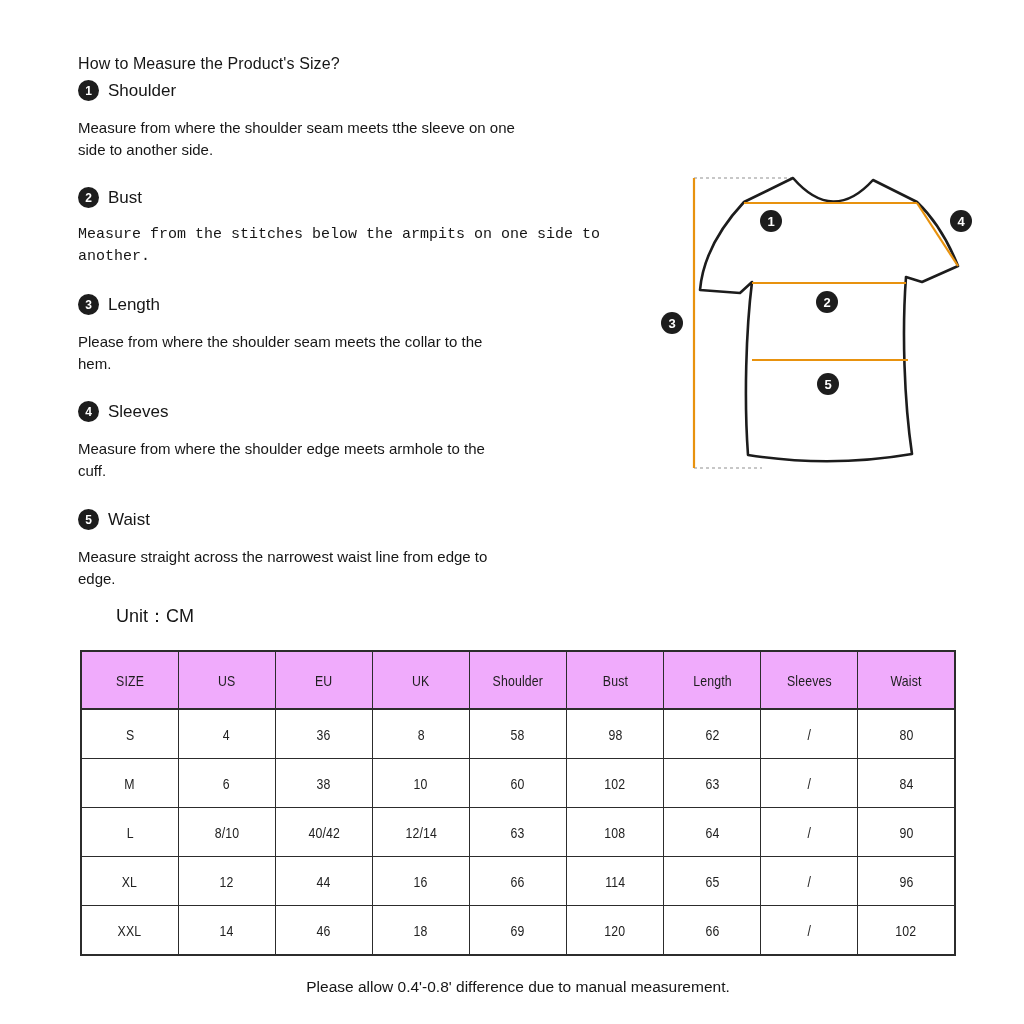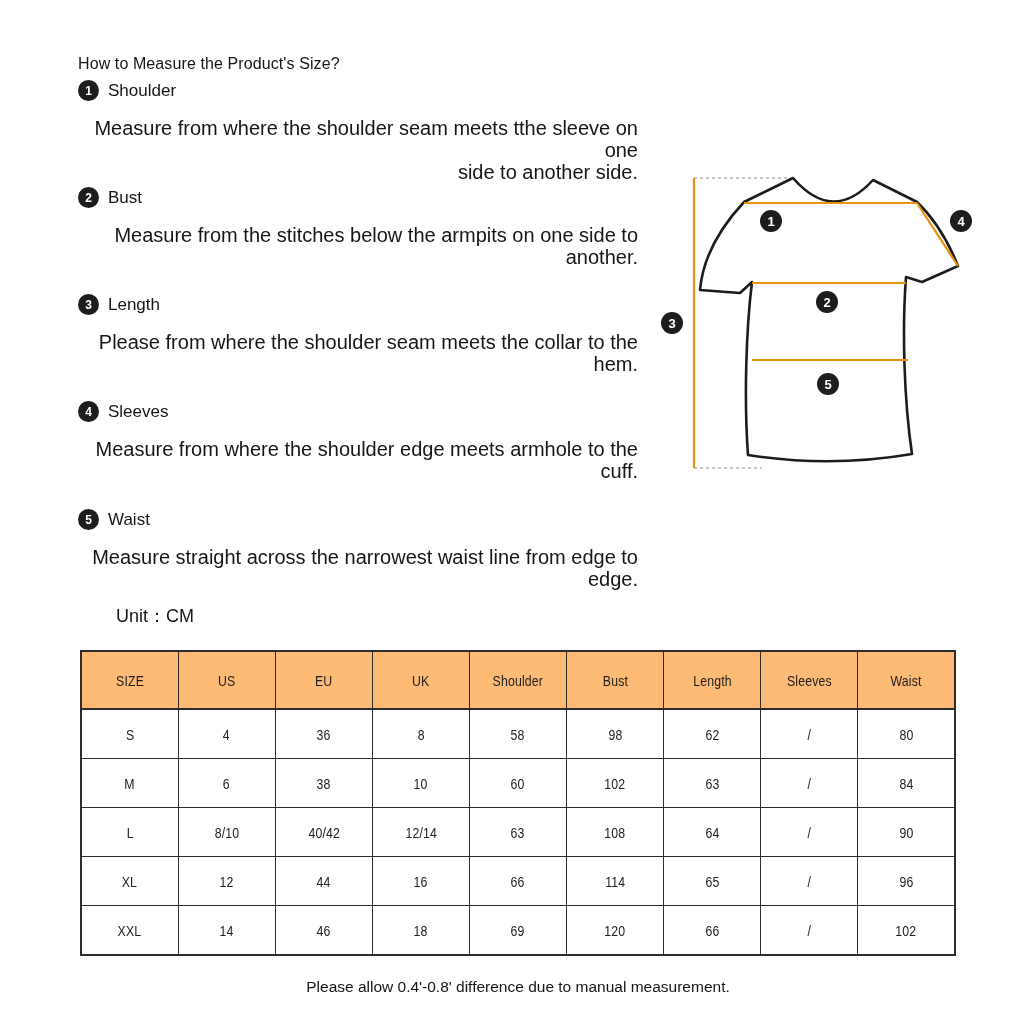--- a/index.html
+++ b/index.html
@@ -9,31 +9,31 @@
   }
   .abs{position:absolute;}
   .page-title{left:78px;top:30px;font-size:16px;letter-spacing:.1px;margin-top:25px;}
   .step-heading{left:78px;display:flex;align-items:center;gap:9px;}
   .step-badge{
     width:21px;height:21px;border-radius:50%;background:#1d1d1d;color:#fff;
     display:flex;align-items:center;justify-content:center;
     font-size:12px;font-weight:bold;flex:0 0 auto;
   }
   .step-label{font-size:17px;font-weight:500;}
-  .step-desc{left:78px;font-size:20px;line-height:22px;white-space:pre-line;width:560px;text-align:right;}
+  .step-desc{left:78px;font-size:15px;line-height:22px;white-space:pre-line;width:560px;}
   .unit-label{left:80px;top:604px;font-size:18px;font-weight:500;margin-left:36px;}
   .size-table{
     left:80px;top:650px;width:876px;border-collapse:collapse;table-layout:fixed;
     border:2px solid #2c2c2c;
   }
   .size-table td{
     border:1px solid #2c2c2c;text-align:center;vertical-align:middle;
     height:48px;padding:0;font-size:15px;color:#222;
   }
-  .size-table thead td{background:#fdba74;height:56px;border-bottom:2px solid #2c2c2c;color:#1e1e1e;}
+  .size-table thead td{background:#f0abfc;height:56px;border-bottom:2px solid #2c2c2c;color:#1e1e1e;}
   .cell-txt{display:inline-block;transform:scaleX(0.82);transform-origin:center;white-space:nowrap;letter-spacing:0.2px;}
   .footer-note{left:0;top:978px;width:1024px;text-align:center;font-size:15.5px;margin-left:6px;}
   .diagram{left:640px;top:150px;}
 </style>
 </head>
 <body>
 
 <div class="page">
 
   <div class="abs page-title">How to Measure the Product's Size?</div>
@@ -46,21 +46,21 @@
   </div>
   <div class="abs step-desc" style="top:117px;">Measure from where the shoulder seam meets tthe sleeve on one
 side to another side.</div>
 
   <div class="abs step-heading" style="top:187px;">
     <span class="step-badge">
         <span>2</span>
       </span>
     <span class="step-label">Bust</span>
   </div>
-  <div class="abs step-desc" style="top:224px;">Measure from the stitches below the armpits on one side to
+  <div class="abs step-desc" style="top:224px;font-family:Liberation Mono, monospace;">Measure from the stitches below the armpits on one side to
 another.</div>
 
   <div class="abs step-heading" style="top:294px;">
     <span class="step-badge">
         <span>3</span>
       </span>
     <span class="step-label">Length</span>
   </div>
   <div class="abs step-desc" style="top:331px;">Please from where the shoulder seam meets the collar to the
 hem.</div>

